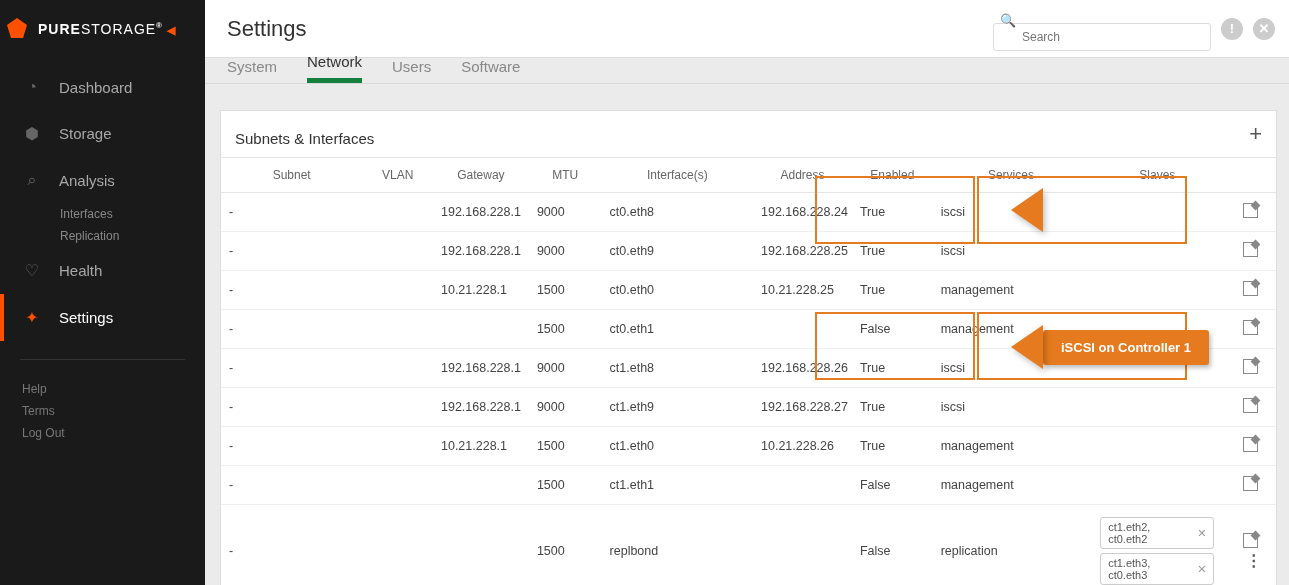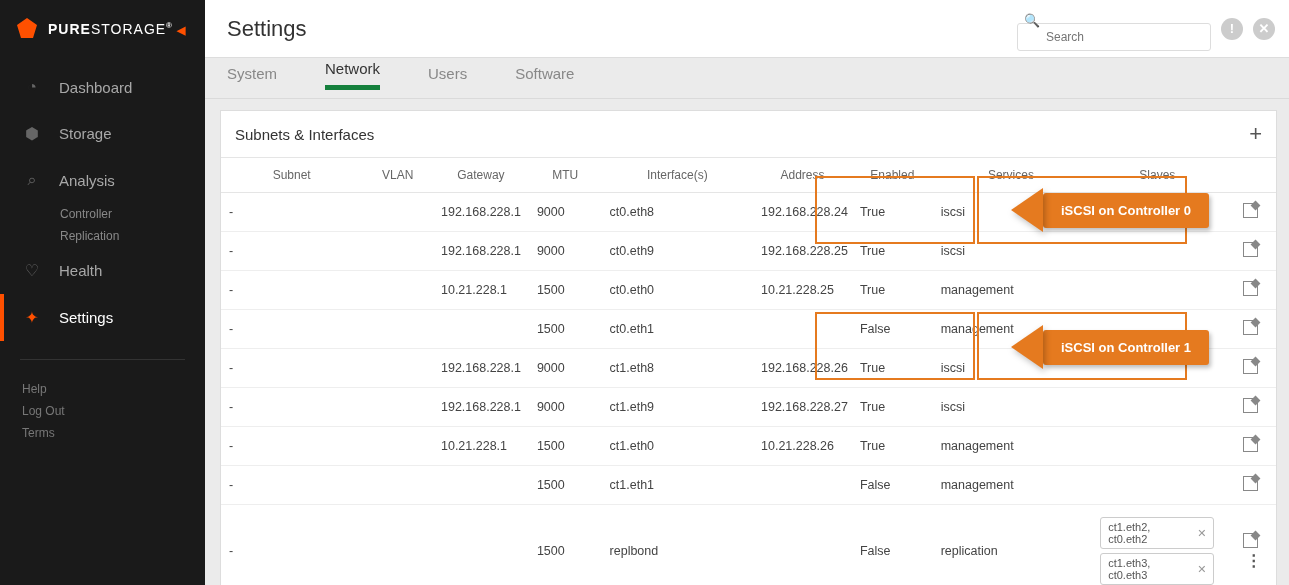--- a/index.html
+++ b/index.html
@@ -1,48 +1,48 @@
 <!DOCTYPE html>
 <html><head>
 <meta charset="utf-8">
 <style>
 * { margin: 0; padding: 0; box-sizing: border-box; font-family: Arial, Helvetica, sans-serif; }
 body { background: #ebebeb; overflow: hidden; width: 1289px; height: 585px; }
 
 .sidebar { position: absolute; left: 0; top: 0; width: 205px; height: 585px; background: #1a1a1a; color: #bbb; }
-.logo-area { height: 58px; display: flex; align-items: center; padding: 0 14px; gap: 8px; }
+.logo-area { height: 58px; display: flex; align-items: center; padding: 0 4px; gap: 8px; }
 .logo-badge { width: 26px; height: 26px; display: flex; align-items: center; justify-content: center; }
 .brand { color: #fff; font-weight: 700; letter-spacing: 1px; font-size: 14px; }
 .brand-light { font-weight: 300; }
 .brand-caret { color: #ff5000; margin-left: 4px; font-size: 11px; }
 .nav { margin-top: 6px; }
 .nav-item { display: flex; align-items: center; gap: 17px; padding: 14px 22px; font-size: 15px; color: #a8a8a8; cursor: pointer; }
 .nav-item.small { font-size: 12px; padding: 4px 22px 4px 60px; color: #888; }
 .nav-item.active { color: #fff; position: relative; }
 .nav-item.active::before { content:""; position:absolute; left:0; top:0; bottom:0; width:4px; background:#ff5000; }
 .nav-icon { width: 20px; text-align: center; font-size: 16px; color: #666; }
 .nav-item.active .nav-icon { color: #ff5000; }
 .nav-sep { height: 1px; background: #333; margin: 18px 20px; }
 .footer-links { padding: 0 22px; }
 .footer-links div { font-size: 12px; color: #777; padding: 4px 0; cursor: pointer; }
 
 .top-bar { position: absolute; left: 205px; top: 0; right: 0; height: 58px; background: #fff; border-bottom: 1px solid #ddd; display: flex; align-items: center; padding: 0 22px; }
 .page-title { font-size: 22px; font-weight: 400; color: #333; }
 .top-right { position: absolute; right: 14px; display: flex; align-items: center; gap: 10px; }
 .search-box { position: relative; }
-.search-box input { width: 194px; height: 28px; border:1px solid #ddd; border-radius: 3px; padding: 0 8px 0 28px; font-size: 12px; margin-top: 16px; }
+.search-box input { width: 218px; height: 28px; border:1px solid #ddd; border-radius: 3px; padding: 0 8px 0 28px; font-size: 12px; margin-top: 16px; }
 .search-box .sicon { position:absolute; left:7px; top:6px; color:#999; font-size:13px; }
 .top-icon { width: 22px; height: 22px; border-radius: 50%; background:#ccc; display:flex;align-items:center;justify-content:center;color:#fff;font-size:13px;font-weight:bold; cursor:pointer;}
 
-.tabs { position: absolute; left: 205px; top: 58px; right: 0; height: 41px; background: #ebebeb; display: flex; align-items: flex-end; padding: 8px 22px; gap: 48px; border-bottom:1px solid #dadada; }
+.tabs { position: absolute; left: 205px; top: 58px; right: 0; height: 26px; background: #ebebeb; display: flex; align-items: flex-end; padding: 0 22px; gap: 30px; border-bottom:1px solid #dadada; }
 .tab { font-size: 15px; color: #888; padding-bottom: 8px; cursor:pointer; }
 .tab.active { color: #333; border-bottom: 5px solid #15803d; }
 
 .panel { position: absolute; left: 220px; top: 110px; right: 12px; background: #fff; border:1px solid #ddd; }
-.panel-head { display:flex; align-items:center; justify-content:space-between; padding: 10px 14px; border-bottom:1px solid #e5e5e5;}
+.panel-head { display:flex; align-items:flex-end; justify-content:space-between; padding: 10px 14px; border-bottom:1px solid #e5e5e5;}
 .panel-title { font-size: 15px; color:#333; }
 .plus { font-size: 22px; color:#555; cursor:pointer; font-weight:300;}
 
 table { width: 100%; border-collapse: collapse; table-layout: fixed; }
 th { text-align:center; font-weight:400; font-size:12px; color:#666; padding: 10px 8px; border-bottom:1px solid #e5e5e5; }
 td { font-size: 12.5px; color:#444; padding: 10px 8px; border-bottom:1px solid #eee; vertical-align: middle; }
 .edit-cell { text-align:center; }
 .edit-ic { width:15px;height:15px;display:inline-block;border:1.5px solid #888;position:relative; cursor:pointer;}
 .edit-ic::after{content:"";position:absolute;right:-2px;top:-2px;width:7px;height:7px;background:#888;transform:rotate(45deg);}
 .more-ic { display:inline-block; cursor:pointer; font-size:16px;color:#555;margin-left:6px;font-weight:bold;letter-spacing:0px;}
@@ -76,36 +76,36 @@
         <span>Dashboard</span>
       </div>
     <div class="nav-item">
         <span class="nav-icon">⬢</span>
         <span>Storage</span>
       </div>
     <div class="nav-item">
         <span class="nav-icon">⌕</span>
         <span>Analysis</span>
       </div>
-    <div class="nav-item small">Controller</div>
+    <div class="nav-item small">Interfaces</div>
     <div class="nav-item small">Replication</div>
     <div class="nav-item">
         <span class="nav-icon">♡</span>
         <span>Health</span>
       </div>
     <div class="nav-item active">
         <span class="nav-icon">✦</span>
         <span>Settings</span>
       </div>
   </div>
   <div class="nav-sep"></div>
   <div class="footer-links">
     <div>Help</div>
+    <div>Terms</div>
     <div>Log Out</div>
-    <div>Terms</div>
   </div>
 </div>
 
 <div class="top-bar">
   <div class="page-title">Settings</div>
   <div class="top-right">
     <div class="search-box">
       <span class="sicon">🔍</span>
       <input type="text" placeholder="Search" style="">
     </div>
@@ -266,18 +266,17 @@
   </table>
 </div>
 
 <div class="hl" style="left:815px; top:176px; width:160px; height:68px;"></div>
 <div class="hl" style="left:977px; top:176px; width:210px; height:68px;"></div>
 <div class="hl" style="left:815px; top:312px; width:160px; height:68px;"></div>
 <div class="hl" style="left:977px; top:312px; width:210px; height:68px;"></div>
 
 <div class="callout" style="left:1011px; top:188px;">
   <div class="arrow"></div>
-    <div class="body">iSCSI on Controller 0</div>
 </div>
 <div class="callout" style="left:1011px; top:325px;">
   <div class="arrow"></div>
     <div class="body">iSCSI on Controller 1</div>
 </div>
 
 </body></html>

